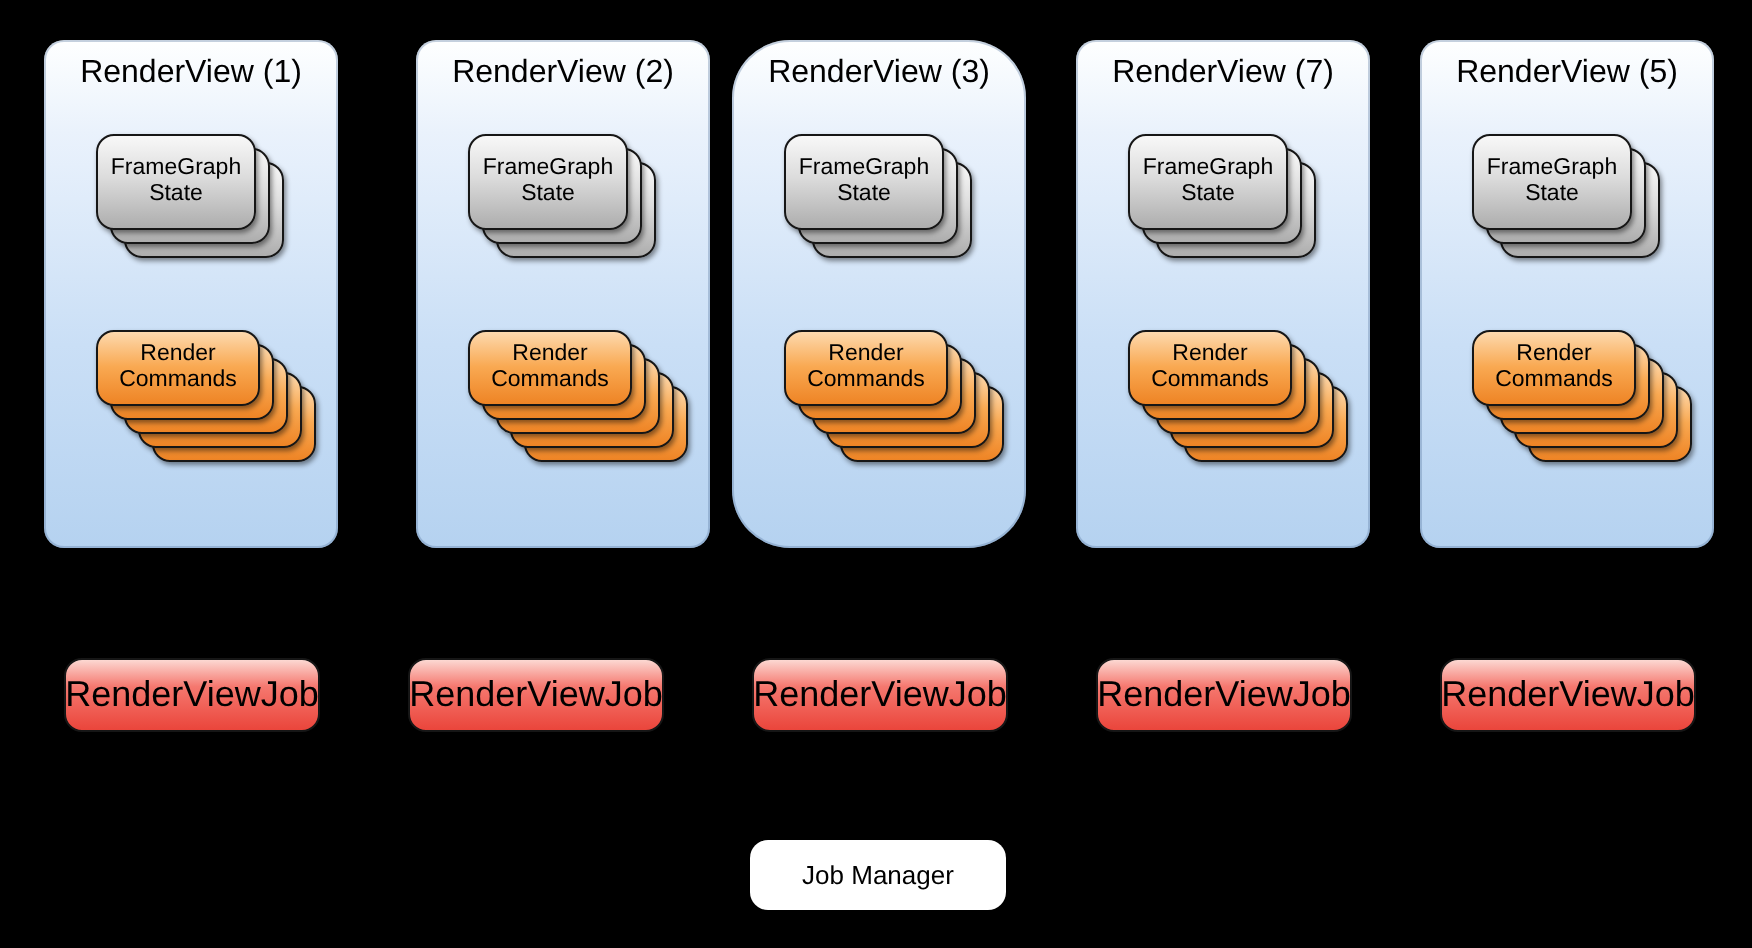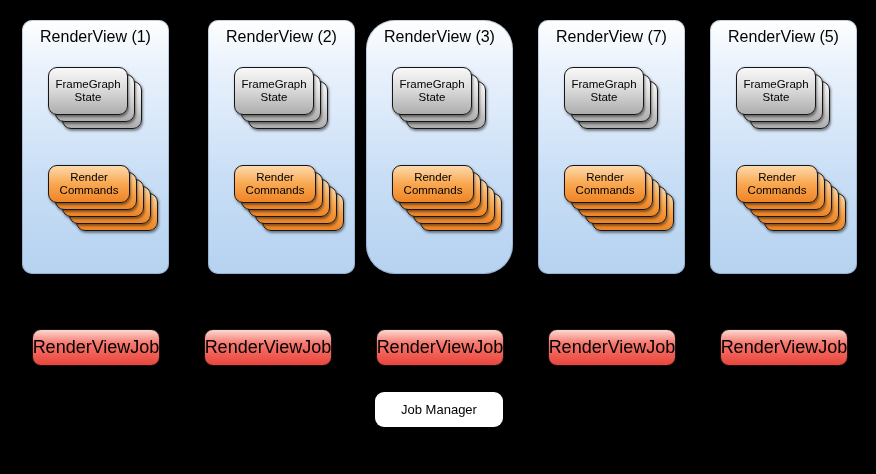--- a/index.html
+++ b/index.html
@@ -106,21 +106,21 @@
   .job.j0 { left: 32px; }
   .job.j1 { left: 204px; }
   .job.j2 { left: 376px; }
   .job.j3 { left: 548px; }
   .job.j4 { left: 720px; }
 
   
   .job-manager {
     position: absolute;
     left: 375px;
-    top: 392px;
+    top: 420px;
     width: 128px;
     height: 35px;
     background: #ffffff;
     border-radius: 9px;
     display: flex;
     align-items: center;
     justify-content: center;
     font-size: 13px;
     color: #000;
   }

